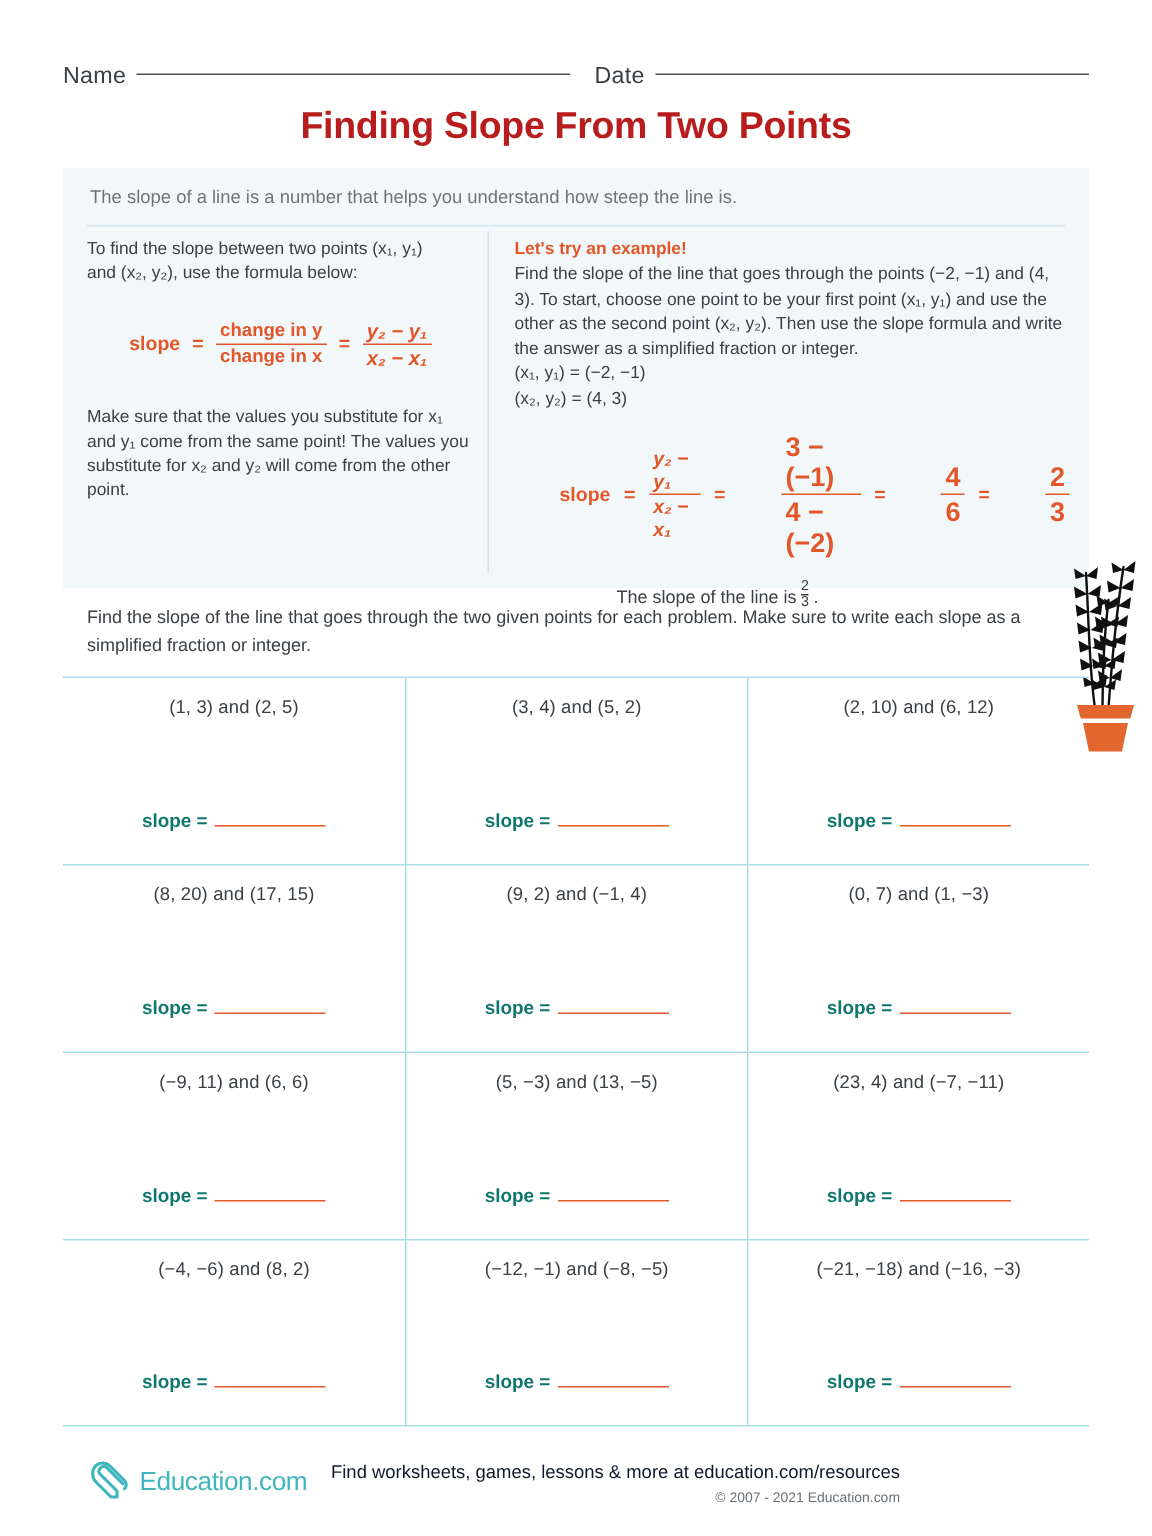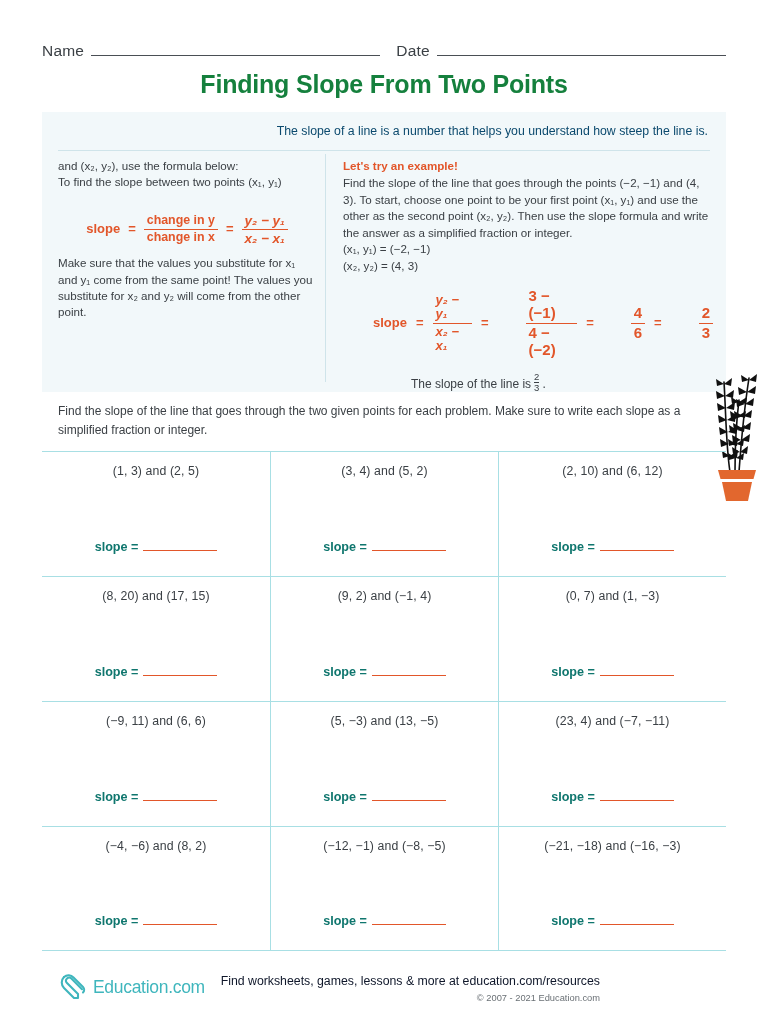--- a/index.html
+++ b/index.html
@@ -8,63 +8,63 @@
     background: #ffffff;
     font-family: "Liberation Sans", sans-serif;
     color: #3b4045;
     overflow: hidden;
   }
   .page { position: relative; width: 768px; height: 1024px; }
 
   
   .namedate {
     position: absolute; left: 42px; top: 42px; width: 684px;
-    display: flex; align-items: flex-end; font-size: 15.5px; color: #3b4045;
+    display: flex; align-items: center; font-size: 15.5px; color: #3b4045;
   }
   .nd-label { white-space: nowrap; letter-spacing: .2px; }
   .nd-rule { flex: 1 1 auto; border-bottom: 1.4px solid #4a4f55; height: 0; margin: 0 0 4px 7px; }
   .nd-gap { width: 16px; flex: 0 0 auto; }
   .nd-name-rule { max-width: 352px; }
 
   
   .title {
     position: absolute; left: 0; top: 70px; width: 768px;
     text-align: center; font-size: 25px; font-weight: bold;
-    color: #15803d; letter-spacing: -.2px;
+    color: #b91c1c; letter-spacing: -.2px;
   }
 
   
   .infobox {
     position: absolute; left: 42px; top: 112px; width: 684px; height: 280px;
     background: #f2f8fa;
   }
   .intro {
     position: absolute; left: 18px; top: 12px; right: 18px;
-    font-size: 12.3px; color: #0c4a6e; text-align: right;
+    font-size: 12.3px; color: #737373;
   }
   .hdivider {
     position: absolute; left: 16px; top: 38px; width: 652px; height: 1px;
     background: #cfe4ea;
   }
   .vdivider {
     position: absolute; left: 283px; top: 42px; width: 1px; height: 228px;
     background: #cfe4ea;
   }
   .panel-left {
     position: absolute; left: 16px; top: 46px; width: 258px;
     font-size: 11.6px; line-height: 1.42;
   }
   .panel-right {
     position: absolute; left: 301px; top: 46px; width: 370px;
     font-size: 11.6px; line-height: 1.42;
   }
   .ex-head { color: #e2562a; font-weight: bold; font-size: 11.6px; margin-bottom: 1px; }
   .pt-line { font-size: 11.6px; }
   .pt-line:first-of-type { margin-top: 14px; }
-  .note { margin-top: 9px; }
+  .note { margin-top: 24px; }
 
   
   .formula {
     display: flex; align-items: center; justify-content: center;
     color: #e2562a; font-weight: bold; margin-top: 22px; gap: 8px;
   }
   .f-word { font-size: 13px; }
   .f-eq { font-size: 13px; font-weight: bold; }
   .frac { display: inline-flex; flex-direction: column; align-items: center; line-height: 1.12; justify-content: space-between; }
   .frac .num { padding: 0 3px 1px; }
@@ -72,21 +72,21 @@
   .frac-words { font-size: 12.4px; }
   .frac-sym { font-size: 13.5px; font-style: italic; }
 
   
   .ex-formula {
     display: flex; align-items: center; justify-content: flex-start;
     color: #e2562a; font-weight: bold; gap: 9px; margin: 14px 0 0 30px;
   }
   .ex-formula .f-word { font-size: 13px; }
   .ex-frac-sym { font-size: 13px; font-style: italic; }
-  .ex-frac-num { font-size: 15px; font-style: normal; margin-left: 28px; }
+  .ex-frac-num { font-size: 18px; font-style: normal; margin-left: 28px; }
   .conclusion {
     margin: 14px 0 0 68px; font-size: 12px; color: #3b4045;
     display: flex; align-items: flex-end; gap: 3px;
   }
   .mini-frac {
     display: inline-flex; flex-direction: column; align-items: center;
     font-size: 9.5px; line-height: 1.05; vertical-align: middle;
   }
   .mini-frac .den { border-top: 1px solid #3b4045; padding-top: 0px; }
 
@@ -153,22 +153,22 @@
   </div>
 
   <div class="title">Finding Slope From Two Points</div>
 
   <div class="infobox">
     <div class="intro">The slope of a line is a number that helps you understand how steep the line is.</div>
     <div class="hdivider"></div>
     <div class="vdivider"></div>
 
     <div class="panel-left">
+      <div>To find the slope between two points (x₁, y₁)</div>
       <div>and (x₂, y₂), use the formula below:</div>
-      <div>To find the slope between two points (x₁, y₁)</div>
 
       <div class="formula">
         <span class="f-word">slope</span>
         <span class="f-eq">=</span>
         <span class="frac frac-words">
           <span class="num">change in y</span>
           <span class="den">change in x</span>
         </span>
         <span class="f-eq">=</span>
         <span class="frac frac-sym">

